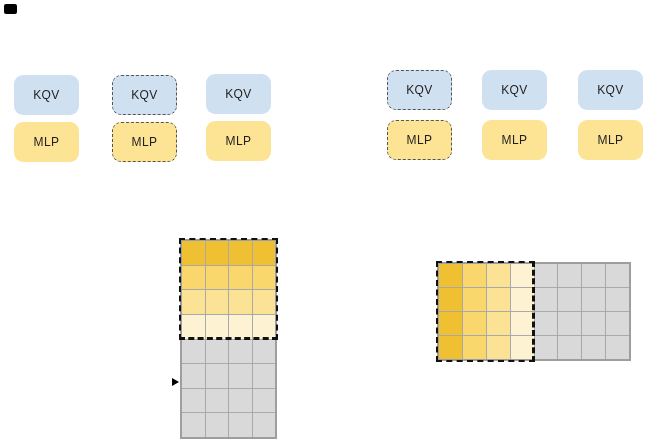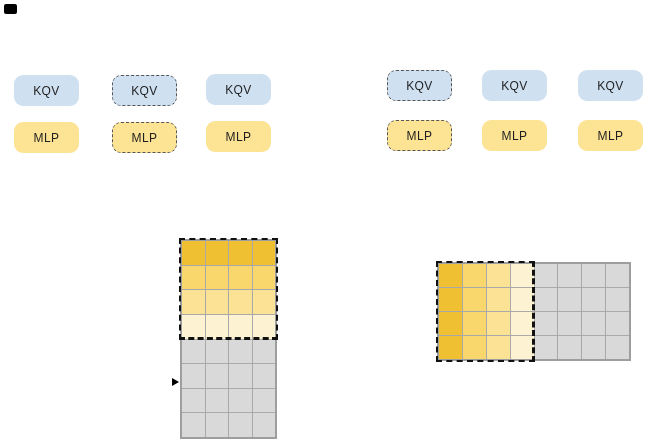--- a/index.html
+++ b/index.html
@@ -9,21 +9,21 @@
     height: 441px;
     background: #ffffff;
     font-family: "Liberation Sans", sans-serif;
     overflow: hidden;
   }
 
   
   .block {
     position: absolute;
     width: 65px;
-    height: 31px;
+    height: 40px;
     border-radius: 9px;
     display: flex;
     align-items: center;
     justify-content: center;
     font-size: 12px;
     letter-spacing: 0.4px;
     color: #1f1f1f;
     box-sizing: border-box;
   }
   .block.dashed { border: 1.5px dashed #555555; }

